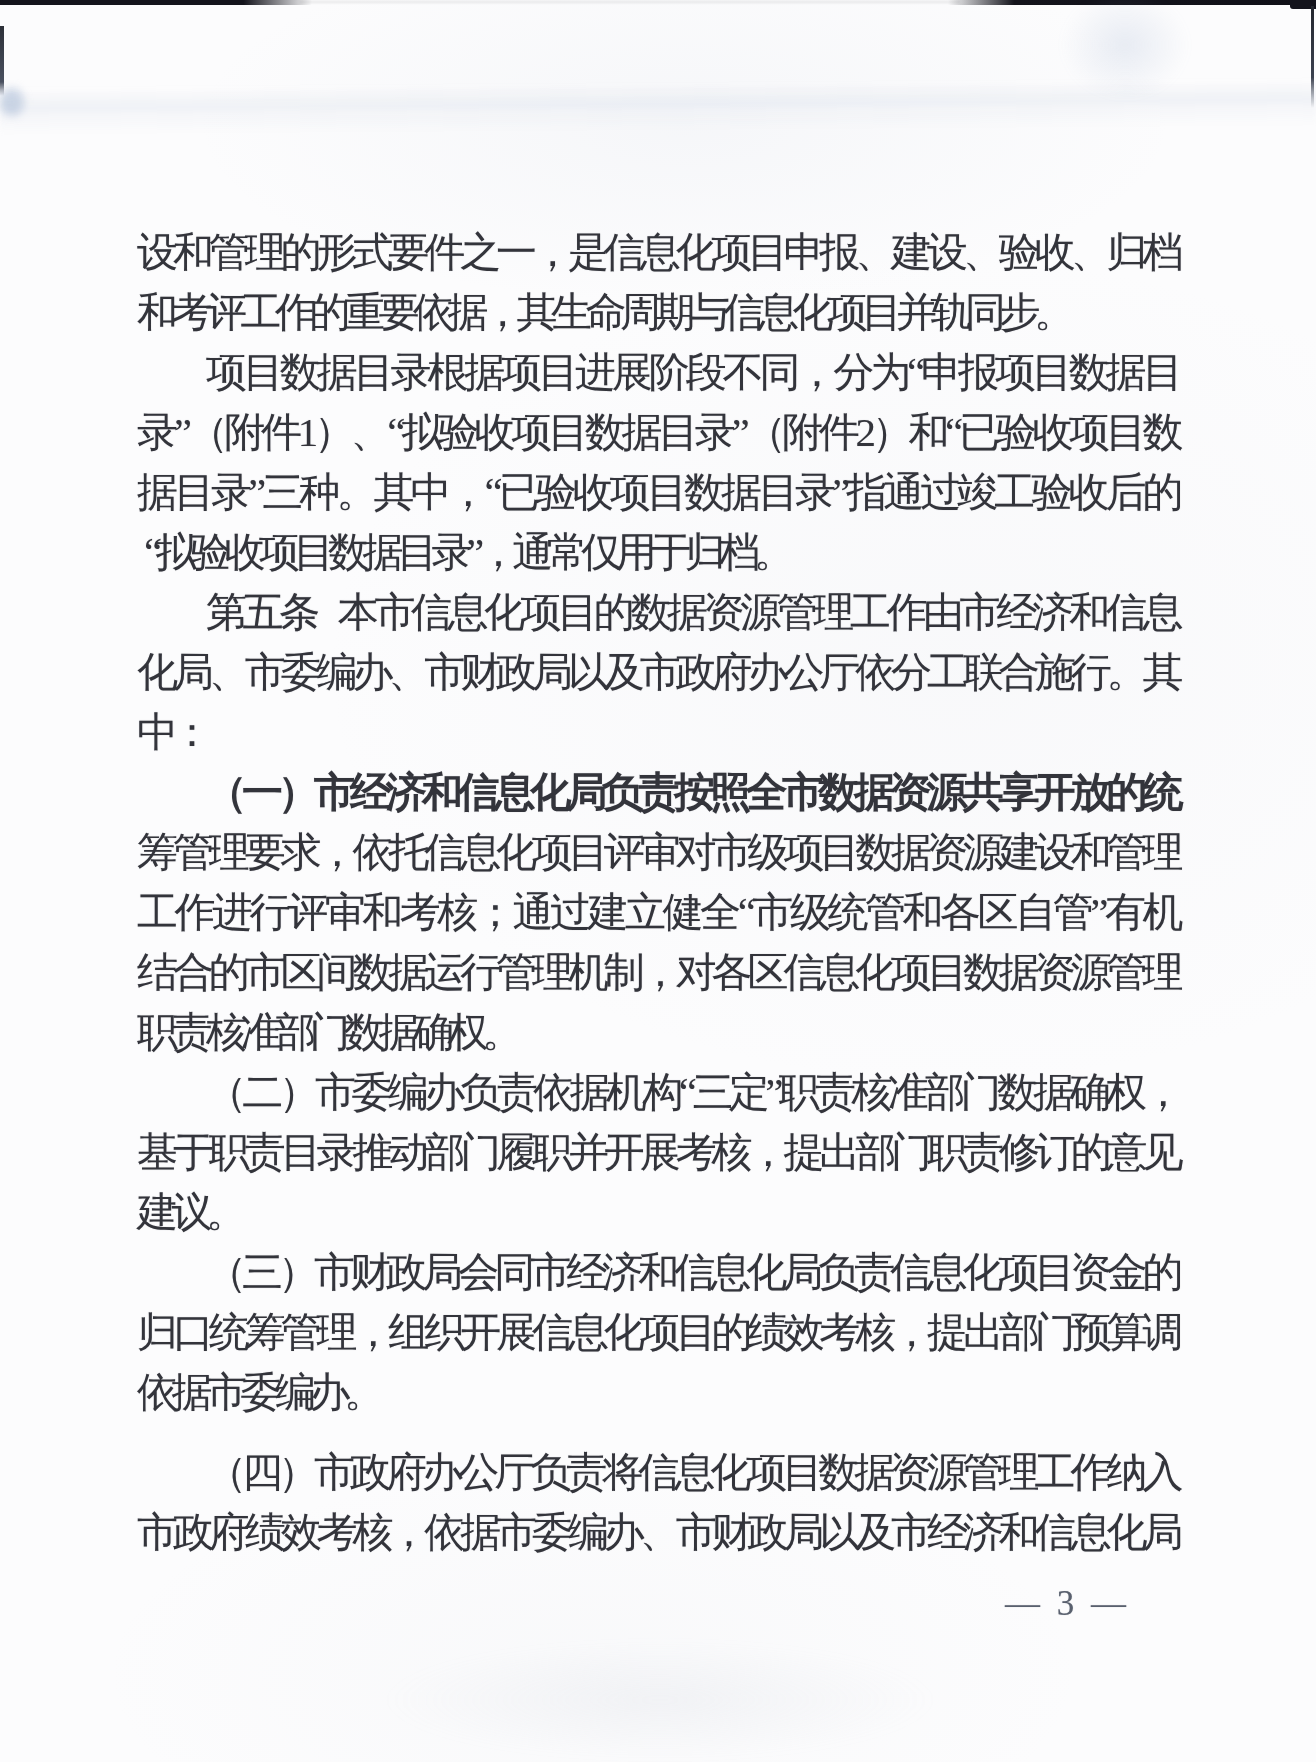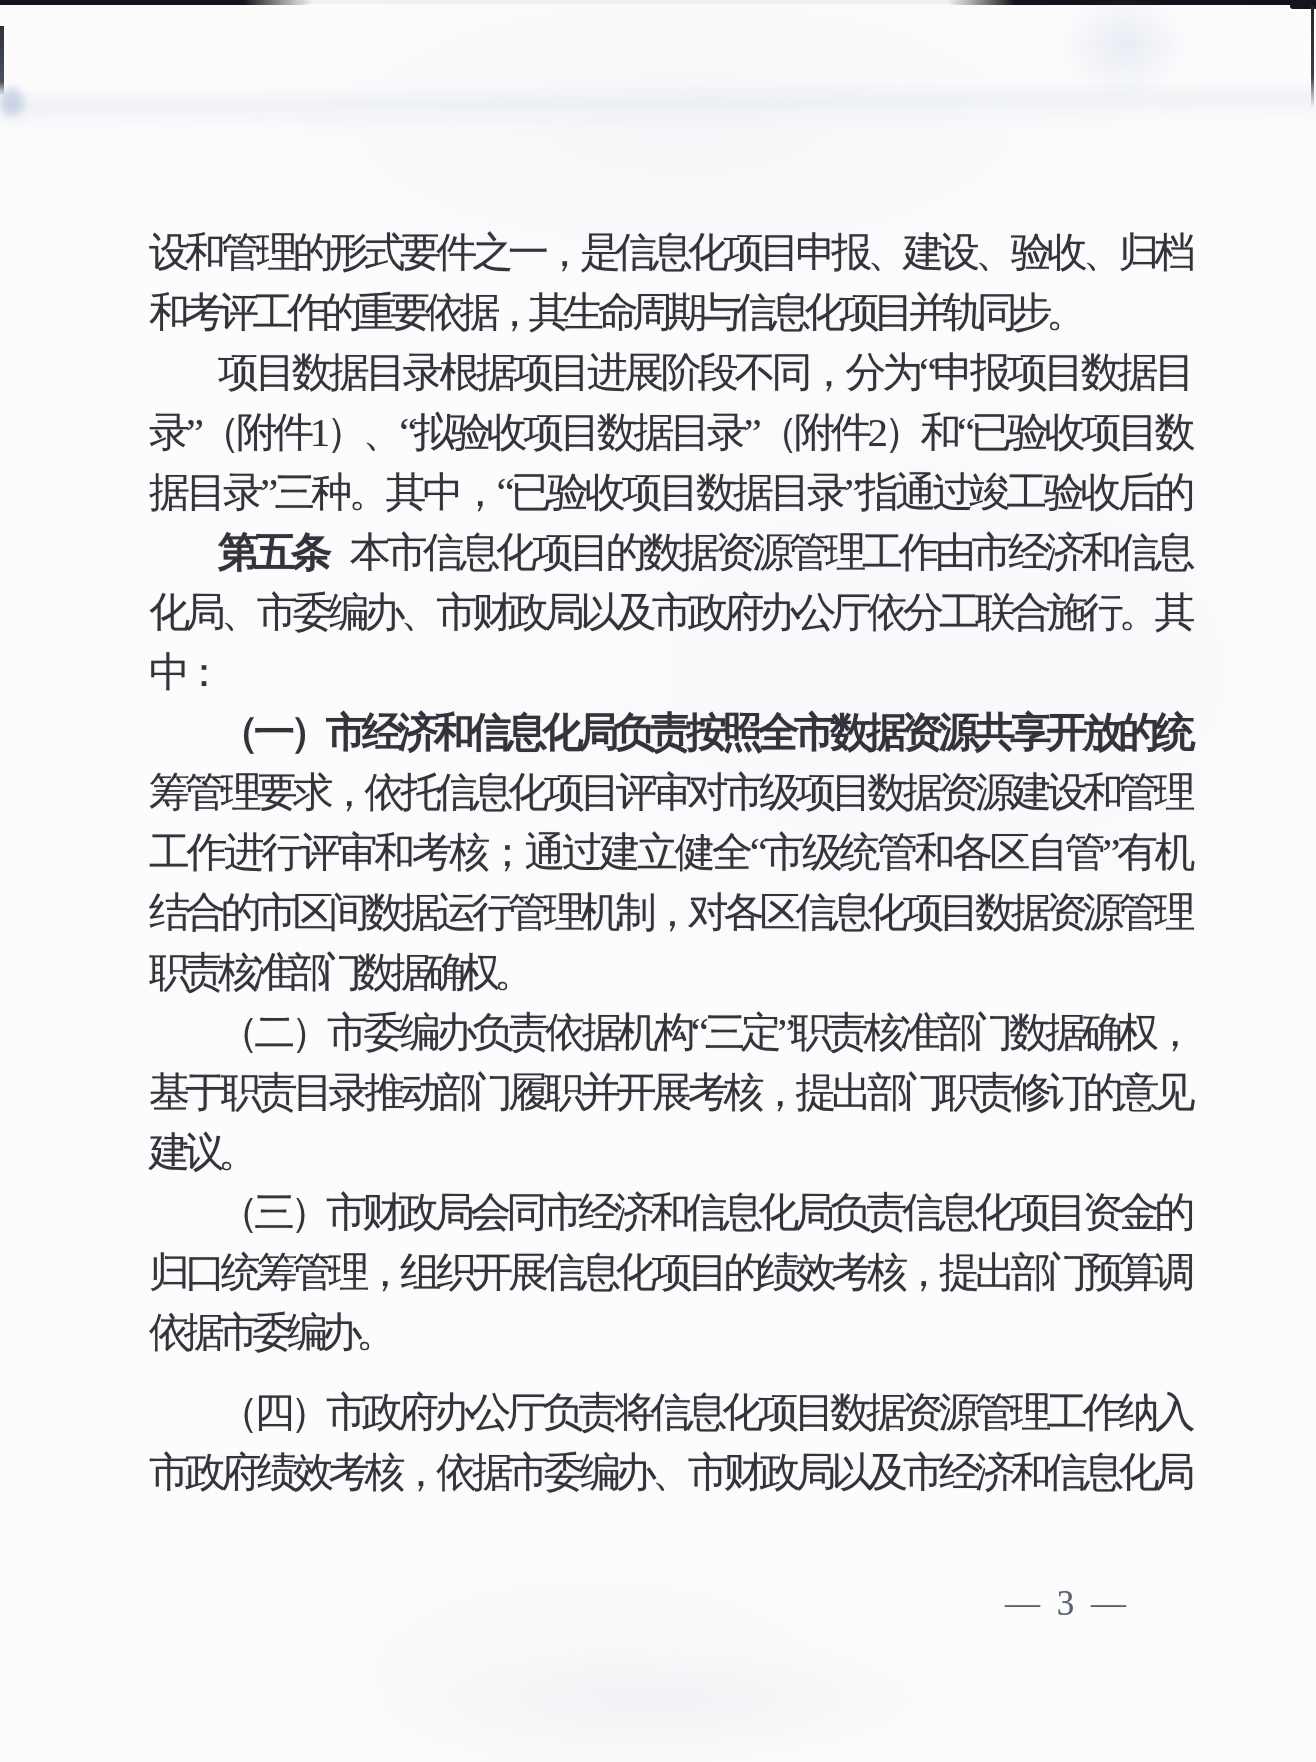--- a/index.html
+++ b/index.html
@@ -72,42 +72,42 @@
   }
   .bottom-noise {
     left: 380px; top: 1640px; width: 560px; height: 120px;
     background: radial-gradient(ellipse at center, rgba(198,204,214,0.14), rgba(198,204,214,0) 70%);
     filter: blur(5px);
   }
 
   
   .doc {
     position: absolute;
-    left: 149px;
+    left: 137px;
     top: 222px;
     width: 1040px;
     color: #33343b;
   }
   .line {
     height: 60px;
     line-height: 60px;
     font-size: 41px;
     letter-spacing: -6.5px;
     white-space: nowrap;
     overflow: visible;
     text-align: justify;
     text-justify: inter-character;
     text-shadow: 0 0 1px rgba(70,72,82,0.35);
   }
   .line.just {
     white-space: normal;
     text-align-last: justify;
   }
   .bold {
-    font-weight: 700;
+    font-weight: 400;
     text-shadow: 0 0 1px rgba(40,40,50,0.55);
   }
   .bold-gap {
     display: inline-block;
     width: 20px;
   }
 
   .pagenum {
     position: absolute;
     left: 1005px;
@@ -132,20 +132,21 @@
   <div class="artifact fold-band"></div>
   <div class="artifact tr-blotch"></div>
   <div class="artifact bottom-noise"></div>
 
   <div class="doc">
       <div class="line just">设和管理的形式要件之一，是信息化项目申报、建设、验收、归档</div>
       <div class="line">和考评工作的重要依据，其生命周期与信息化项目并轨同步。</div>
       <div class="line just" style="padding-left: 69px;">项目数据目录根据项目进展阶段不同，分为“申报项目数据目</div>
       <div class="line just">录”（附件1）、“拟验收项目数据目录”（附件2）和“已验收项目数</div>
       <div class="line just">据目录”三种。其中，“已验收项目数据目录”指通过竣工验收后的</div>
+      <div class="line" style="padding-left: 6.9px;">“拟验收项目数据目录”，通常仅用于归档。</div>
       <div class="line just" style="padding-left: 69px;"><span class="bold">第五条</span><span class="bold-gap"></span>本市信息化项目的数据资源管理工作由市经济和信息</div>
       <div class="line just">化局、市委编办、市财政局以及市政府办公厅依分工联合施行。其</div>
       <div class="line">中：</div>
       <div class="line just" style="padding-left: 69px; font-weight: bold;">（一）市经济和信息化局负责按照全市数据资源共享开放的统</div>
       <div class="line just">筹管理要求，依托信息化项目评审对市级项目数据资源建设和管理</div>
       <div class="line just">工作进行评审和考核；通过建立健全“市级统管和各区自管”有机</div>
       <div class="line just">结合的市区间数据运行管理机制，对各区信息化项目数据资源管理</div>
       <div class="line">职责核准部门数据确权。</div>
       <div class="line just" style="padding-left: 69px;">（二）市委编办负责依据机构“三定”职责核准部门数据确权，</div>
       <div class="line just">基于职责目录推动部门履职并开展考核，提出部门职责修订的意见</div>

